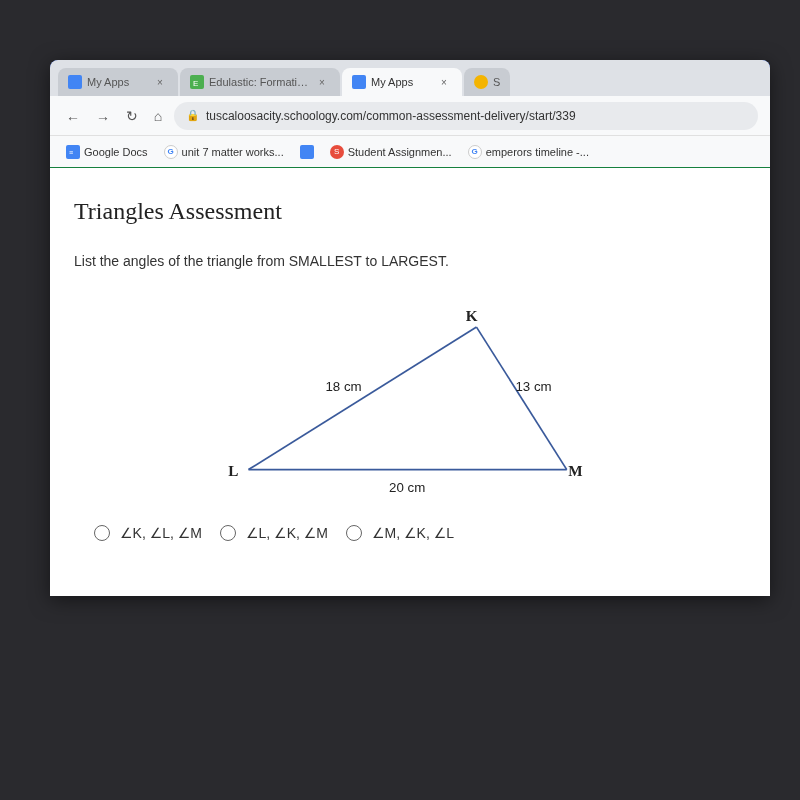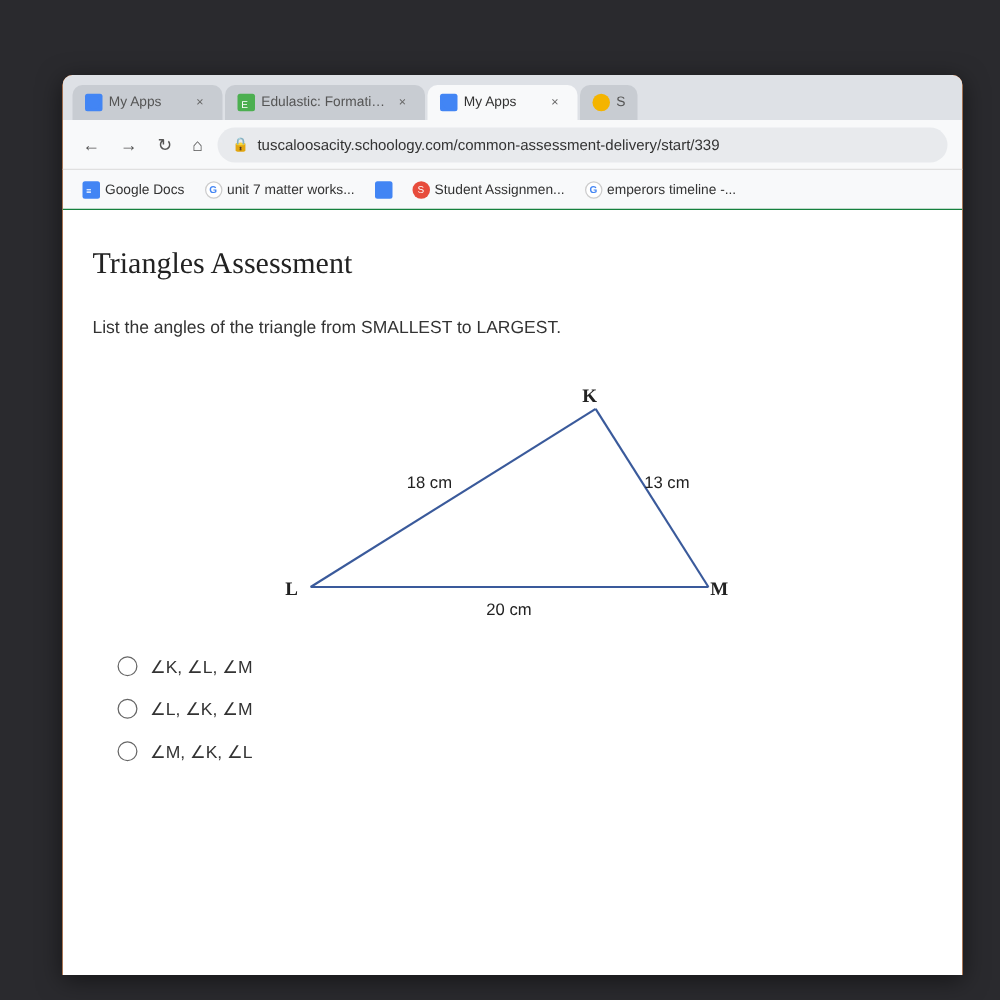--- a/index.html
+++ b/index.html
@@ -10,22 +10,22 @@
       background: #2a2a2e;
       font-family: Arial, sans-serif;
       overflow: hidden;
     }
 
     .browser-window {
       position: absolute;
       top: 60px;
       left: 50px;
       width: 720px;
-      height: 720px;
-      background: #f97316;
+      height: 536px;
+      background: #1d4ed8;
       border-radius: 8px 8px 0 0;
       box-shadow: 0 4px 20px rgba(0,0,0,0.5);
       overflow: hidden;
     }
 
     
     .tab-bar {
       display: flex;
       align-items: flex-end;
       background: #dee1e6;
@@ -173,21 +173,20 @@
     }
 
     .triangle-container svg {
       width: 100%;
       height: 100%;
     }
 
     .answer-options {
       margin-top: 20px;
       display: flex;
-      flex-direction: column;
       gap: 18px;
       margin-left: 20px;
     }
 
     .answer-option {
       display: flex;
       align-items: center;
       gap: 10px;
       font-size: 14px;
       color: #333;

